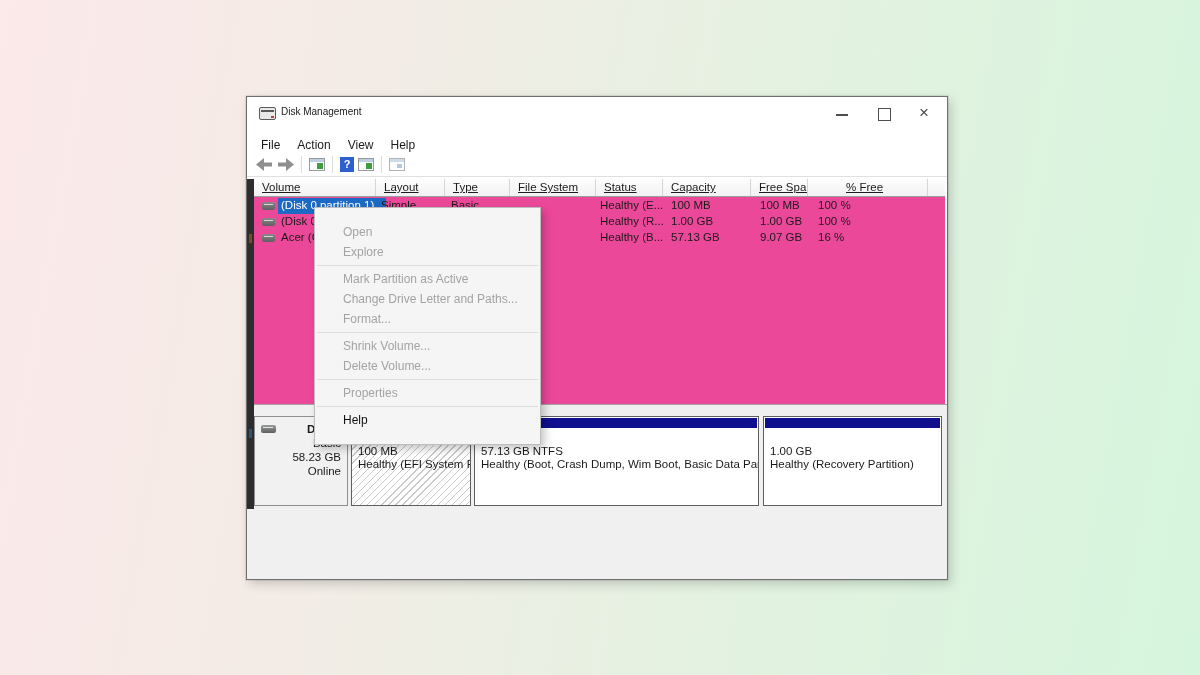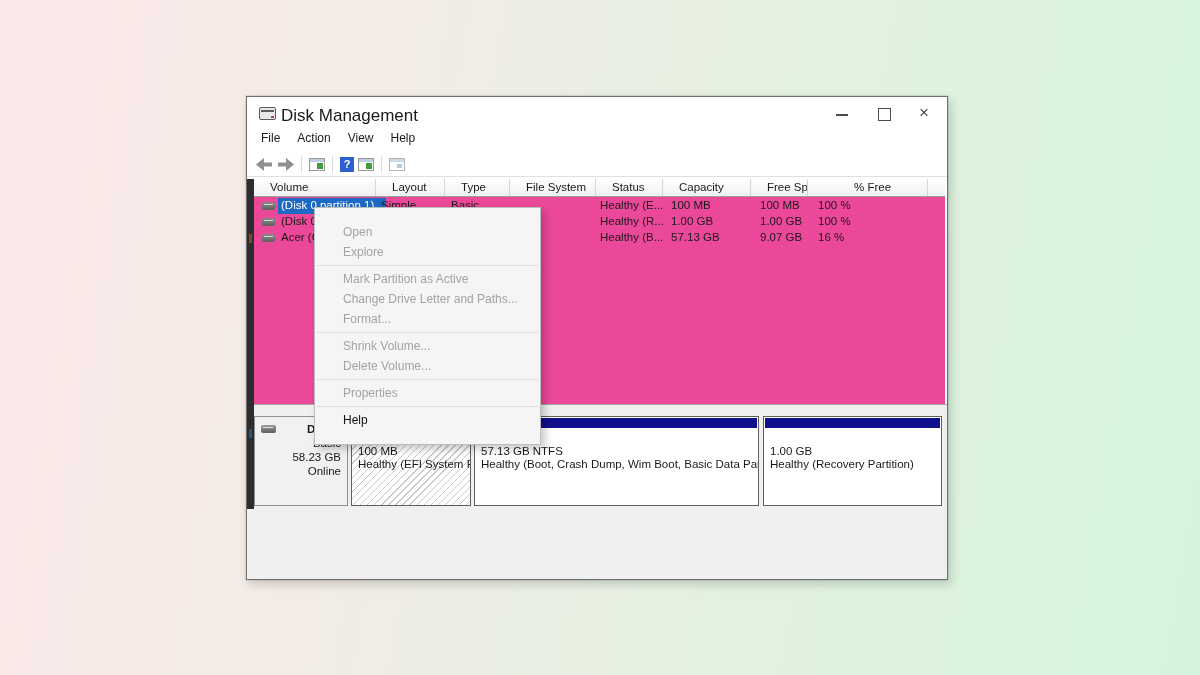--- a/index.html
+++ b/index.html
@@ -14,46 +14,46 @@
     background:#ffffff; border:1px solid #6f6f6f;
     box-shadow:0 0 0 1px rgba(0,0,0,0.08), 3px 4px 10px rgba(0,0,0,0.18);
     font-size:12px; color:#1a1a1a;
   }
   
   .titlebar { position:absolute; left:0; top:0; right:0; height:34px; background:#fff; }
   .title-icon { position:absolute; left:12px; top:10px; width:17px; height:13px;
     border:1.5px solid #5a5a5a; border-radius:2px; background:#e9e9e9; }
   .title-icon::before { content:""; position:absolute; left:1px; right:1px; top:2px; height:2px; background:#5a5a5a; }
   .title-icon::after { content:""; position:absolute; right:1px; bottom:1px; width:3px; height:2px; background:#b8423c; }
-  .title-text { position:absolute; left:34px; top:9px; font-size:17px; }
+  .title-text { position:absolute; left:34px; top:9px; font-size:10px; }
   .ctrl { position:absolute; top:0; width:34px; height:32px; }
   .ctrl-min { right:88px; } .ctrl-max { right:46px; } .ctrl-close { right:6px; }
   .ctrl-min::before { content:""; position:absolute; left:11px; top:17px; width:12px; height:1.5px; background:#4d4d4d; }
   .ctrl-max::before { content:""; position:absolute; left:11px; top:11px; width:11px; height:11px; border:1.5px solid #4d4d4d; }
   .ctrl-close { font-size:17px; color:#4d4d4d; text-align:center; line-height:32px; }
   
   .menubar { position:absolute; left:0; top:34px; right:0; height:21px; background:#fff;
-    display:flex; align-items:flex-start; padding-left:14px; gap:17px; font-size:12px; }
+    display:flex; align-items:flex-end; padding-left:14px; gap:17px; font-size:12px; }
   
   .toolbar { position:absolute; left:0; top:55px; right:0; height:25px; background:#fff;
     border-bottom:1px solid #e0e0e0; display:flex; align-items:center; padding-left:7px; }
   .tb-sep { width:1px; height:17px; background:#dcdcdc; margin:0 5px; }
   .tb-ic { margin:0 2px; position:relative; }
   .tb-win { width:16px; height:13px; border:1px solid #9a9a9a; background:#fdfdfd; }
   .tb-win::before { content:""; position:absolute; left:0; right:0; top:0; height:3px; background:#bcd0e4; }
   .tb-green::after { content:""; position:absolute; right:1px; bottom:1px; width:6px; height:6px; background:#3f9c3f; }
   .tb-pale { opacity:.75; }
   .tb-pale::after { content:""; position:absolute; right:2px; bottom:2px; width:5px; height:4px; background:#9db8d4; }
   .tb-help { width:14px; height:15px; background:#2e5fce; color:#fff; font-weight:bold;
     font-size:11px; text-align:center; line-height:15px; }
   
   .lheader { position:absolute; left:7px; top:82px; width:691px; height:18px;
     background:linear-gradient(#fefefe,#f1f1f1); border-bottom:1px solid #9e9e9e; font-size:11.5px; }
-  .hcell { position:absolute; top:0; height:17px; line-height:17px; padding-left:16px;
-    border-right:1px solid #d6d6d6; white-space:nowrap; overflow:hidden; }
+  .hcell { position:absolute; top:0; height:17px; line-height:17px; padding-left:8px;
+    border-right:1px solid #d6d6d6; white-space:nowrap; overflow:hidden;text-decoration:underline; }
   
   .lbody { position:absolute; left:7px; top:100px; width:691px; height:207px; background:#ec4899; }
   .lrow { position:absolute; left:0; width:100%; height:16px; font-size:11.5px; }
   .lrow span { position:absolute; top:1px; white-space:nowrap; }
   .c-vol { left:27px; } .c-layout { left:127px; } .c-type { left:197px; }
   .c-status { left:346px; } .c-cap { left:417px; } .c-free { left:506px; } .c-pct { left:564px; }
   .row-hl { position:absolute; left:24px; top:0; width:108px; height:16px; background:#1d6ac4; }
   .row-hl + .c-vol { color:#fff; }
   .disk-ic { position:absolute; left:8px; top:4px; width:13px; height:8px;
     background:linear-gradient(#8a8a8a,#5f5f5f); border-radius:2px; }

